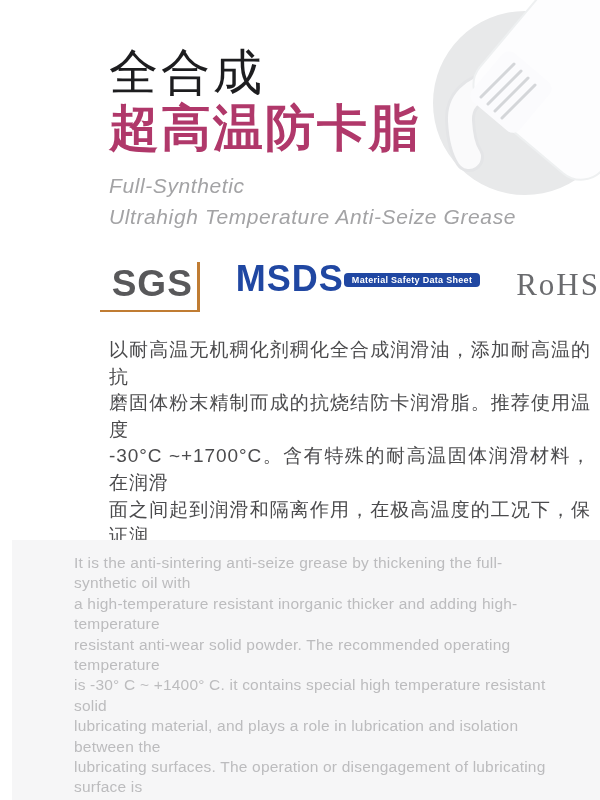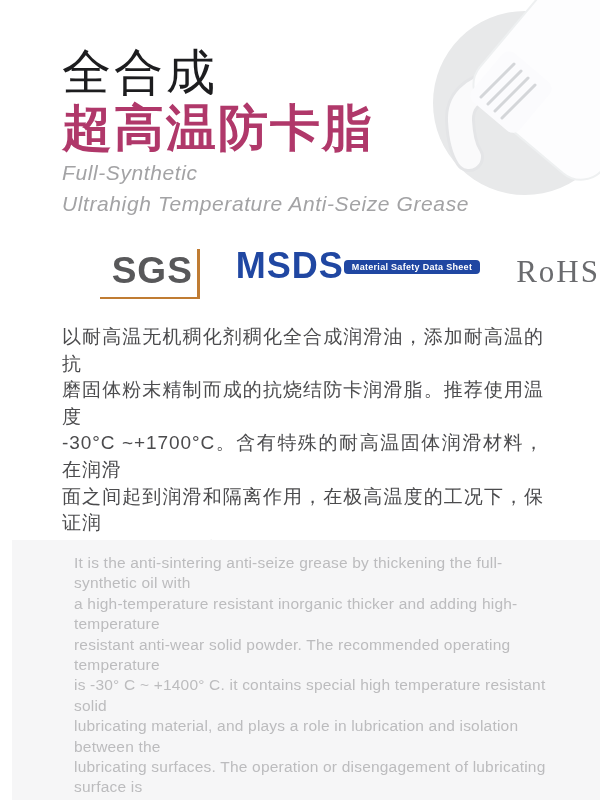--- a/index.html
+++ b/index.html
@@ -2,33 +2,33 @@
 <html style="--title-black: #1d1d1f; --accent-magenta: #b0386a; --subtitle-gray: #a3a3a5; --cn-text: #4b4b4d; --en-text: #bcbcbe; --en-bg: #f6f6f7; --sgs-gray: #58585a; --sgs-orange: #c07c33; --msds-blue: #2047a2; --rohs-gray: #6a6b6e; --circle-gray: #e8e9ea;"><head>
 <meta charset="utf-8">
 <style>
   html,body{margin:0;padding:0;}
   body{
     width:600px;height:800px;position:relative;overflow:hidden;
     background:#ffffff;
     font-family:"Liberation Sans","DejaVu Sans",sans-serif;
   }
   .photo-wrap{position:absolute;top:0;left:0;width:600px;height:280px;z-index:0;}
-  .content{position:relative;z-index:1;}
+  .content{position:relative;z-index:1;padding-left:47px;}
 
   .title-block{padding:44px 0 0 62px;}
   .title-cn-1{
     font-size:49px;line-height:56px;font-weight:500;
     color:var(--title-black);letter-spacing:3px;
   }
   .title-cn-2{
     font-size:50px;line-height:57px;font-weight:700;
     color:var(--accent-magenta);letter-spacing:2px;
   }
   .subtitle{
-    font-style:italic;color:var(--subtitle-gray);
+    margin-top:13px;font-style:italic;color:var(--subtitle-gray);
     font-size:21px;line-height:31px;letter-spacing:0.6px;font-weight:500;
     white-space:pre-line;
   }
 
   .cert-row{
     margin:30px 0 0 60px;display:flex;align-items:flex-start;gap:36px;height:58px;justify-content:flex-end;
   }
   .cert-sgs{
     display:inline-block;
     border-right:3px solid var(--sgs-orange);

